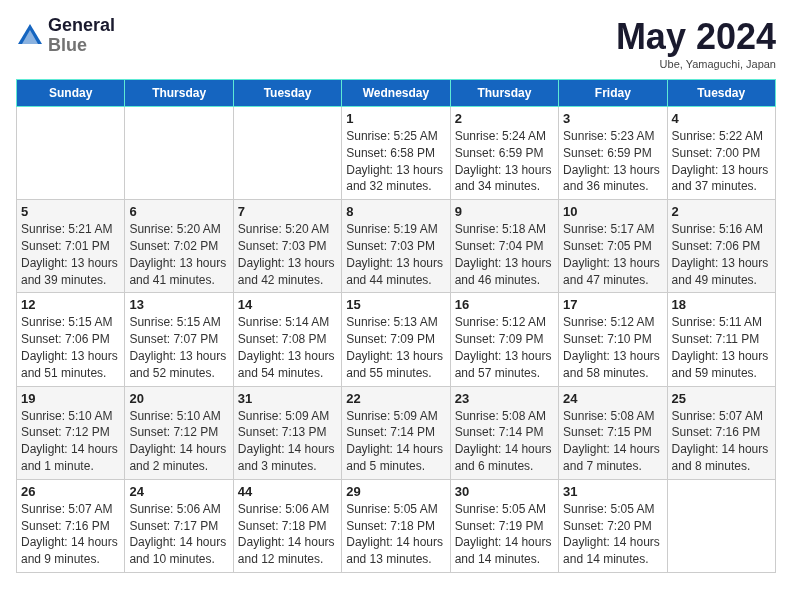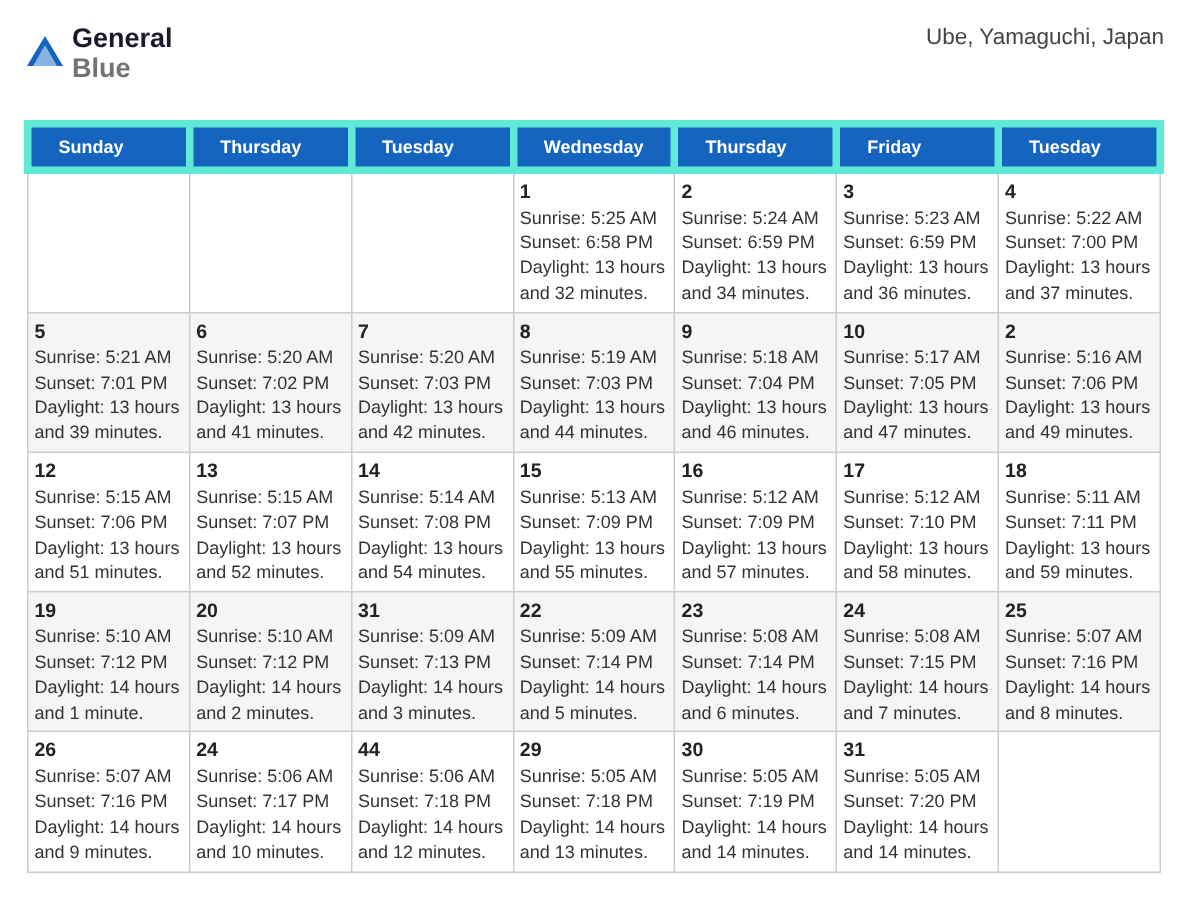--- a/index.html
+++ b/index.html
@@ -7,21 +7,21 @@
       font-family: Arial, sans-serif;
       background: #fff;
       width: 792px;
       min-height: 612px;
       padding: 16px;
     }
     .header {
       display: flex;
       justify-content: space-between;
       align-items: flex-start;
-      margin-bottom: 24px;
+      margin-bottom: 9px;
     }
     .logo {
       display: flex;
       align-items: center;
       gap: 4px;
     }
     .logo-text {
       display: flex;
       flex-direction: column;
       line-height: 1.1;
@@ -42,38 +42,38 @@
     }
     .title-area {
       text-align: right;
     }
     .month-title {
       font-size: 36px;
       font-weight: bold;
       color: #1a1a2e;
     }
     .location {
-      font-size: 15px;
+      font-size: 11px;
       color: #444;
     }
     table {
       width: 100%;
       border-collapse: collapse;
       table-layout: fixed;
     }
     thead tr {
       background-color: #1565c0;
     }
     thead th {
       color: #fff;
       font-size: 12px;
       font-weight: bold;
       padding: 6px 18px;
-      text-align: left;
-      border: 5px solid #5eead4;
+      text-align: center;
+      border: 1px solid #5eead4;
     }
     tbody tr {
       background: #fff;
     }
     tbody tr:nth-child(even) {
       background: #f5f5f5;
     }
     tbody td {
       vertical-align: top;
       font-size: 10px;
@@ -106,20 +106,21 @@
     <svg class="logo-icon" viewBox="0 0 28 28">
       <polygon points="14,2 26,22 2,22" fill="#1565c0"></polygon>
       <polygon points="14,8 22,22 6,22" fill="#fff" opacity="0.5"></polygon>
     </svg>
     <div class="logo-text">
       <span class="logo-general">General</span>
       <span class="logo-blue">Blue</span>
     </div>
   </div>
   <div class="title-area">
+    <div class="month-title">May 2024</div>
     <div class="location">Ube, Yamaguchi, Japan</div>
   </div>
 </div>
 
 <table>
   <thead>
     <tr>
     <th>Sunday</th>
         <th>Thursday</th>
         <th>Tuesday</th>

